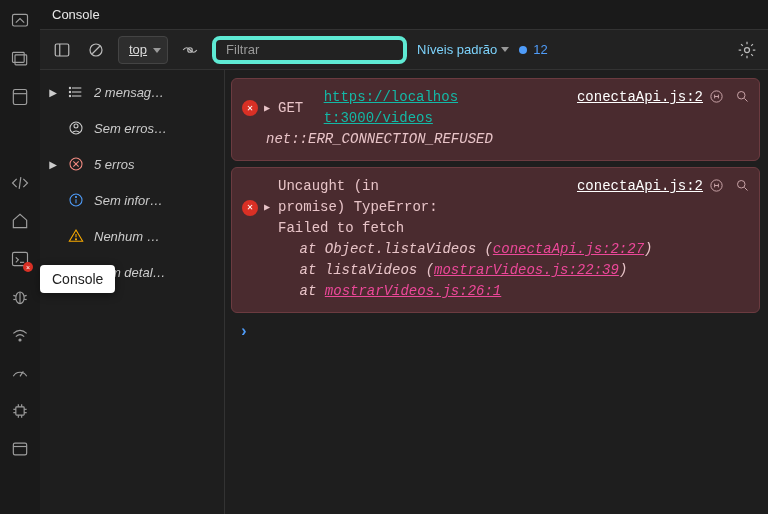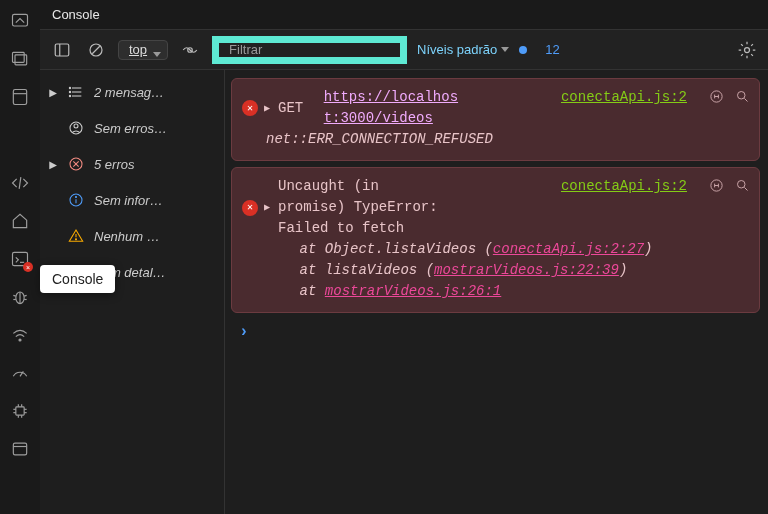--- a/index.html
+++ b/index.html
@@ -75,61 +75,61 @@
 .toolbar .tool-icon {
   width: 24px; height: 24px;
   display: flex; align-items: center; justify-content: center;
   color: #bbb;
 }
 .toolbar .tool-icon svg { width: 18px; height: 18px; stroke: currentColor; fill: none; stroke-width: 1.6; }
 .ctx-select {
   background: #2e2e2e;
   border: 1px solid #444;
   border-radius: 4px;
-  height: 20px;
+  height: 28px;
   padding: 0 20px 0 10px;
   display: flex;
   align-items: center;
   color: #ddd;
   position: relative;
   text-decoration: underline;
 }
 .ctx-select::after {
   content: "";
   position: absolute;
   right: 6px;
   top: 11px;
   border-left: 4px solid transparent;
   border-right: 4px solid transparent;
   border-top: 5px solid #999;
 }
 .filter-input {
   background: transparent;
-  border: 7px solid #5eead4;
-  border-radius: 0;
+  border: 4px solid #5eead4;
+  border-radius: 8px;
   height: 28px;
   width: 195px;
   padding: 0 10px;
   color: #ddd;
   font-size: 13px;
 }
 .filter-input::placeholder { color: #999; }
 .level-select {
   background: transparent;
   border: none;
   color: #7dd3fc;
   display: flex; align-items: center; gap: 4px;
 }
 .level-select .caret {
   border-left: 4px solid transparent;
   border-right: 4px solid transparent;
   border-top: 5px solid #999;
 }
 .issue-badge {
-  display: flex; align-items: center; gap: 18px;
+  display: flex; align-items: center; gap: 6px;
   color: #4f9cf9;
 }
 .issue-badge .dot { width: 8px; height: 8px; background: #4f9cf9; border-radius: 50%; }
 .gear {
   margin-left: auto;
   width: 22px; height: 22px;
   display: flex; align-items: center; justify-content: center;
   color: #bbb;
 }
 .gear svg { width: 20px; height: 20px; stroke: currentColor; fill: none; stroke-width: 1.5; }
@@ -204,22 +204,22 @@
   flex-shrink: 0;
 }
 .expand-tri {
   font-size: 10px;
   color: #e8c4c8;
   margin-right: 2px;
 }
 .src-link {
   position: absolute;
   top: 8px;
-  right: 72px;
-  color: #84cc16;
+  right: 56px;
+  color: #ffffff;
   text-decoration: underline;
   background: #4a2b2f;
 }
 .right-icons {
   position: absolute;
   top: 8px;
   right: 8px;
   display: flex;
   gap: 8px;
 }
@@ -466,21 +466,21 @@
               <svg viewBox="0 0 24 24">
                 <circle cx="10" cy="10" r="6"></circle>
                 <line x1="15" y1="15" x2="20" y2="20"></line>
               </svg>
             </span>
         </div>
         <div class="log-head">
           <span class="x-icon">✕</span>
           <span class="expand-tri">▶</span>
           <span>GET</span>&nbsp;
-          <a href="#" style="color:#f0abfc;text-decoration:underline;">https://localhos<br>t:3000/videos</a>
+          <a href="#" style="color:#14b8a6;text-decoration:underline;">https://localhos<br>t:3000/videos</a>
         </div>
         <div class="msg-body">net::ERR_CONNECTION_REFUSED</div>
       </div>
 
       <div class="log-msg">
         <a class="src-link">conectaApi.js:2</a>
         <div class="right-icons">
           <span class="ri">
               <svg viewBox="0 0 24 24">
                 <circle cx="12" cy="12" r="9"></circle>

